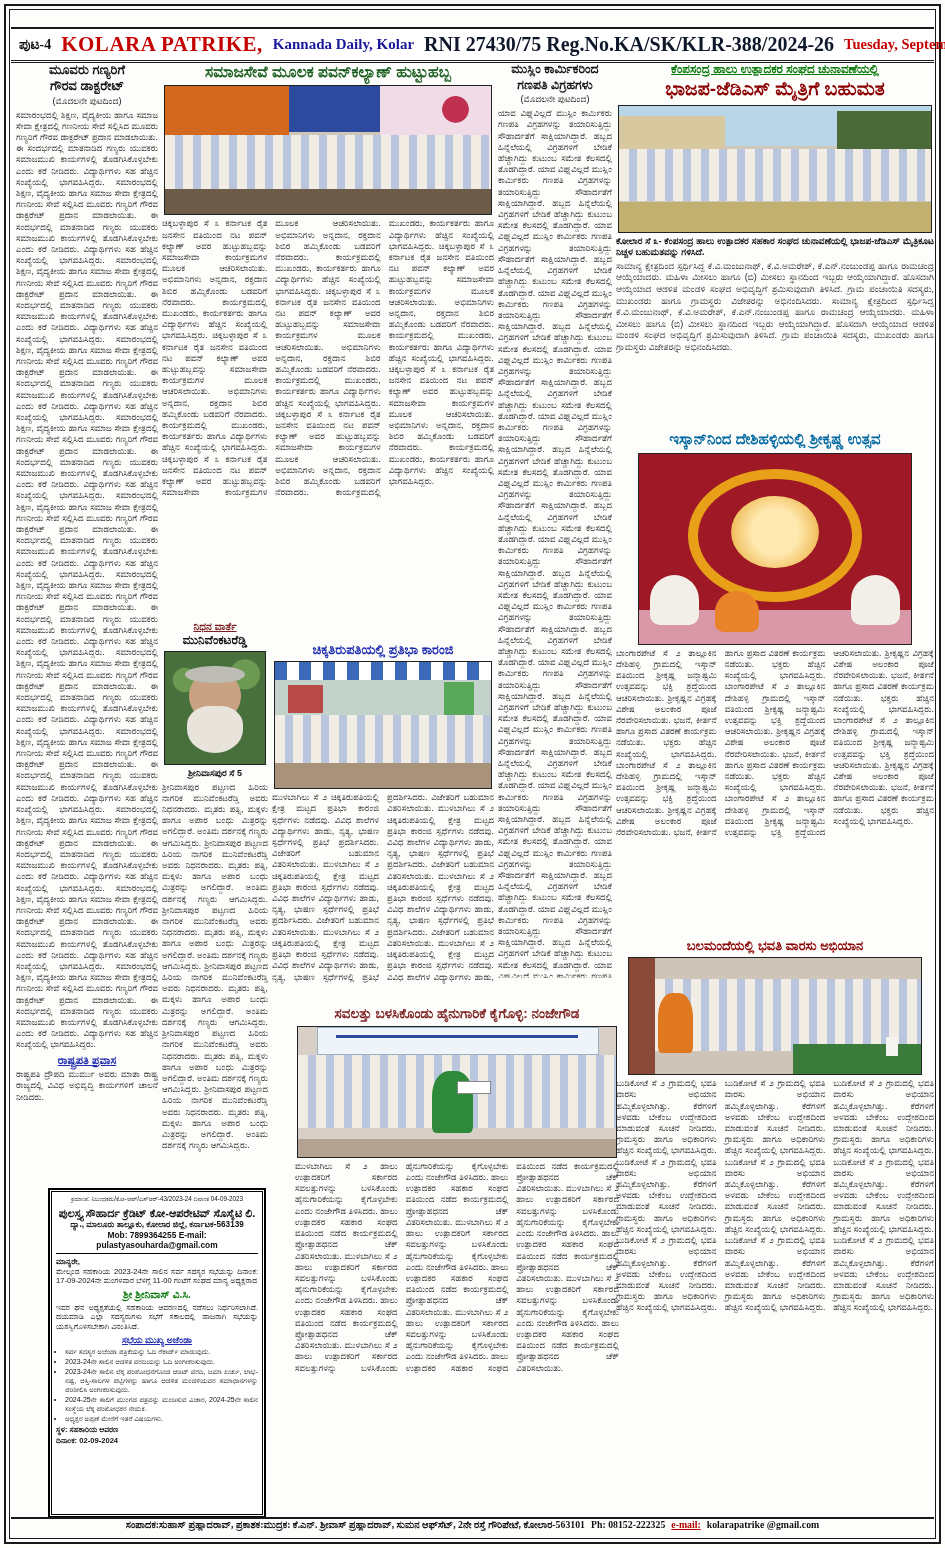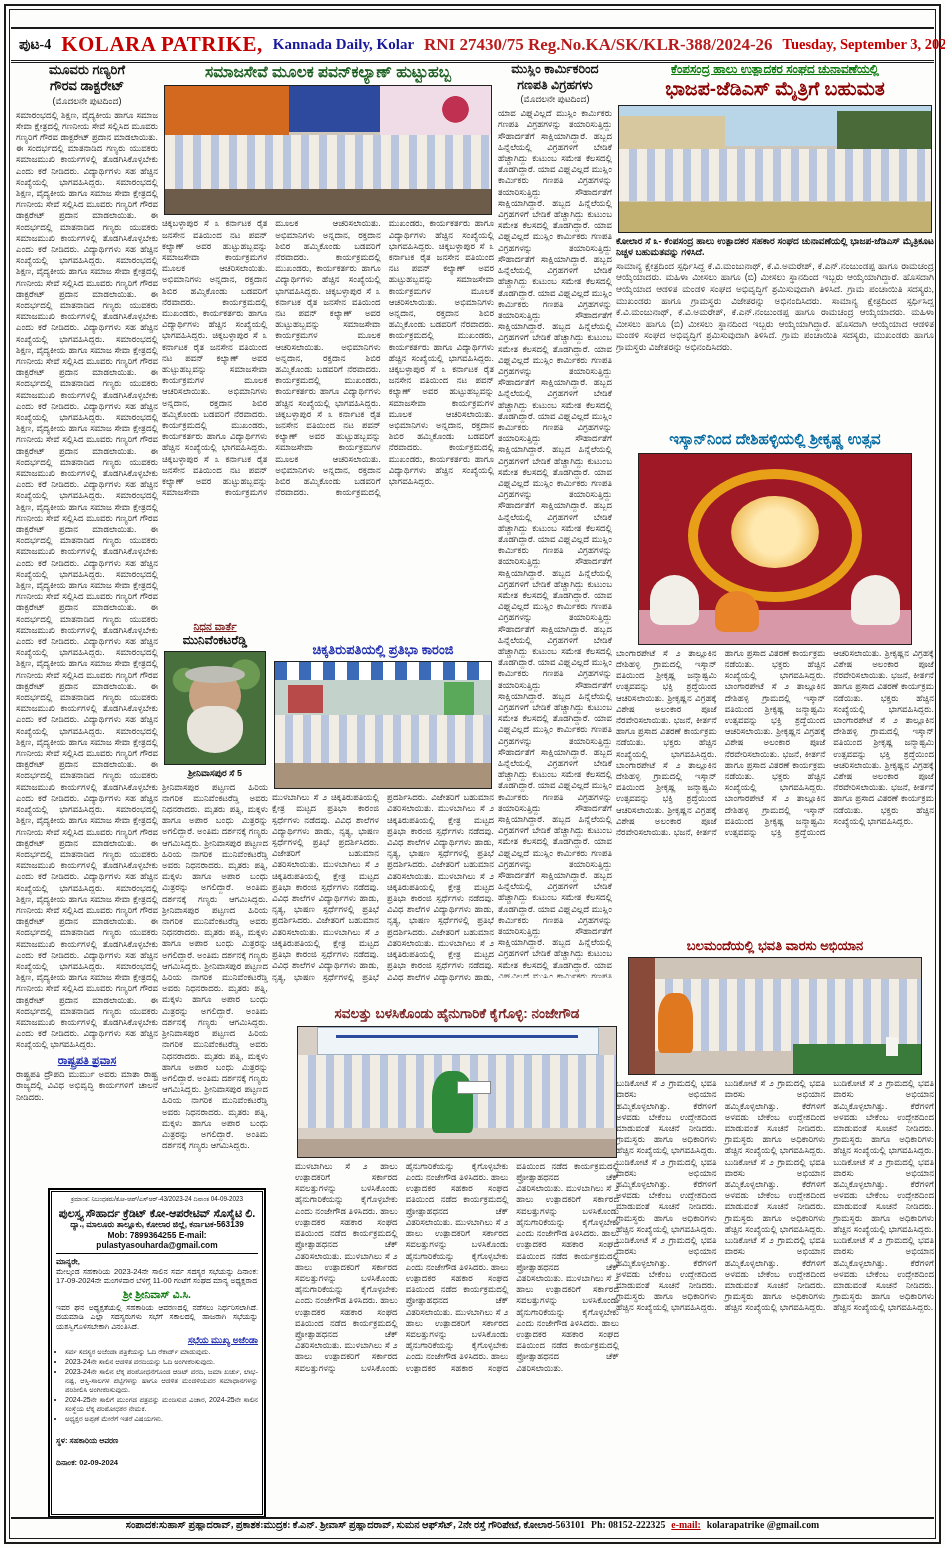--- a/index.html
+++ b/index.html
@@ -9,21 +9,21 @@
   .frame-inner{position:absolute;inset:9px;border:1px solid #1a1a1a;pointer-events:none;}
 
   
   #masthead{position:absolute;left:11px;right:11px;top:27px;height:31px;
     border-top:2px solid #1a1a1a;border-bottom:3px double #1a1a1a;
     display:flex;align-items:center;gap:10px;padding:0 8px;background:#fff;
     font-family:"Liberation Serif",serif;white-space:nowrap;}
   .mh-page{font-weight:bold;font-size:14px;color:#101010;}
   .mh-brand{font-weight:bold;font-size:21px;color:#c40000;letter-spacing:.5px;}
   .mh-sub{font-weight:bold;font-size:15px;color:#18189a;}
-  .mh-reg{font-weight:bold;font-size:17px;color:#b91c1c;}
+  .mh-reg{font-weight:bold;font-size:20px;color:#0f172a;}
   .mh-date{font-weight:bold;font-size:14.5px;color:#c40000;margin-left:auto;}
 
   .art{position:absolute;overflow:hidden;}
   .hl{font-weight:bold;text-align:center;line-height:1.25;}
   .note{text-align:center;font-size:9px;margin:1px 0 3px;}
   .body-txt{font-size:8.6px;line-height:11.2px;text-align:justify;color:#1c1c1c;
             word-break:break-word;hyphens:auto;}
   .cols-3{column-count:3;column-gap:8px;}
   .cols-2{column-count:2;column-gap:8px;}
 
@@ -39,24 +39,24 @@
   #adbox{position:absolute;left:48px;top:1188px;width:218px;height:330px;
      border:2px solid #000;box-shadow:inset 0 0 0 1px #fff, inset 0 0 0 2px #000;
      padding:5px 6px;box-sizing:border-box;background:#fff;overflow:hidden;}
   #adbox .tiny{font-size:6.3px;text-align:center;line-height:7px;}
   #adbox .ad-title{font-size:11px;font-weight:bold;text-align:center;line-height:13px;margin-top:5px;}
   #adbox .ad-line{font-size:8.2px;font-weight:bold;text-align:center;line-height:10px;}
   #adbox .ad-contact{font-size:8.4px;font-weight:bold;text-align:center;border-bottom:1px solid #000;
       padding-bottom:3px;margin-bottom:3px;line-height:10px;}
   #adbox .ad-p{font-size:7.6px;line-height:9.6px;text-align:justify;}
   #adbox .ad-chair{font-size:10.5px;font-weight:bold;text-align:center;color:#0b7a0b;margin:2px 0;}
-  #adbox .ad-agenda-h{font-size:9px;font-weight:bold;text-align:right;text-decoration:underline;color:#1f2db0;margin:3px 0 2px;}
+  #adbox .ad-agenda-h{font-size:9px;font-weight:bold;text-align:center;text-decoration:underline;color:#1f2db0;margin:3px 0 2px;}
   #adbox ul{margin:0;padding-left:9px;}
   #adbox li{font-size:7px;line-height:8.8px;text-align:justify;margin-bottom:1.5px;}
-  #adbox .ad-foot{font-size:7.6px;font-weight:bold;margin-top:12px;}
+  #adbox .ad-foot{font-size:7.6px;font-weight:bold;margin-top:1px;}
 
   
   #footer{position:absolute;left:11px;right:11px;bottom:5px;height:24px;border-top:2px solid #1a1a1a;
     display:flex;align-items:flex-start;justify-content:center;gap:6px;
     font-family:"Liberation Serif",serif;font-weight:bold;font-size:9.8px;white-space:nowrap;}
   #footer .eml{color:#b00000;text-decoration:underline;}
 
   .kicker-green{color:#0b7a0b;text-decoration:underline;}
   .u-line{text-decoration:underline;}
 </style>

